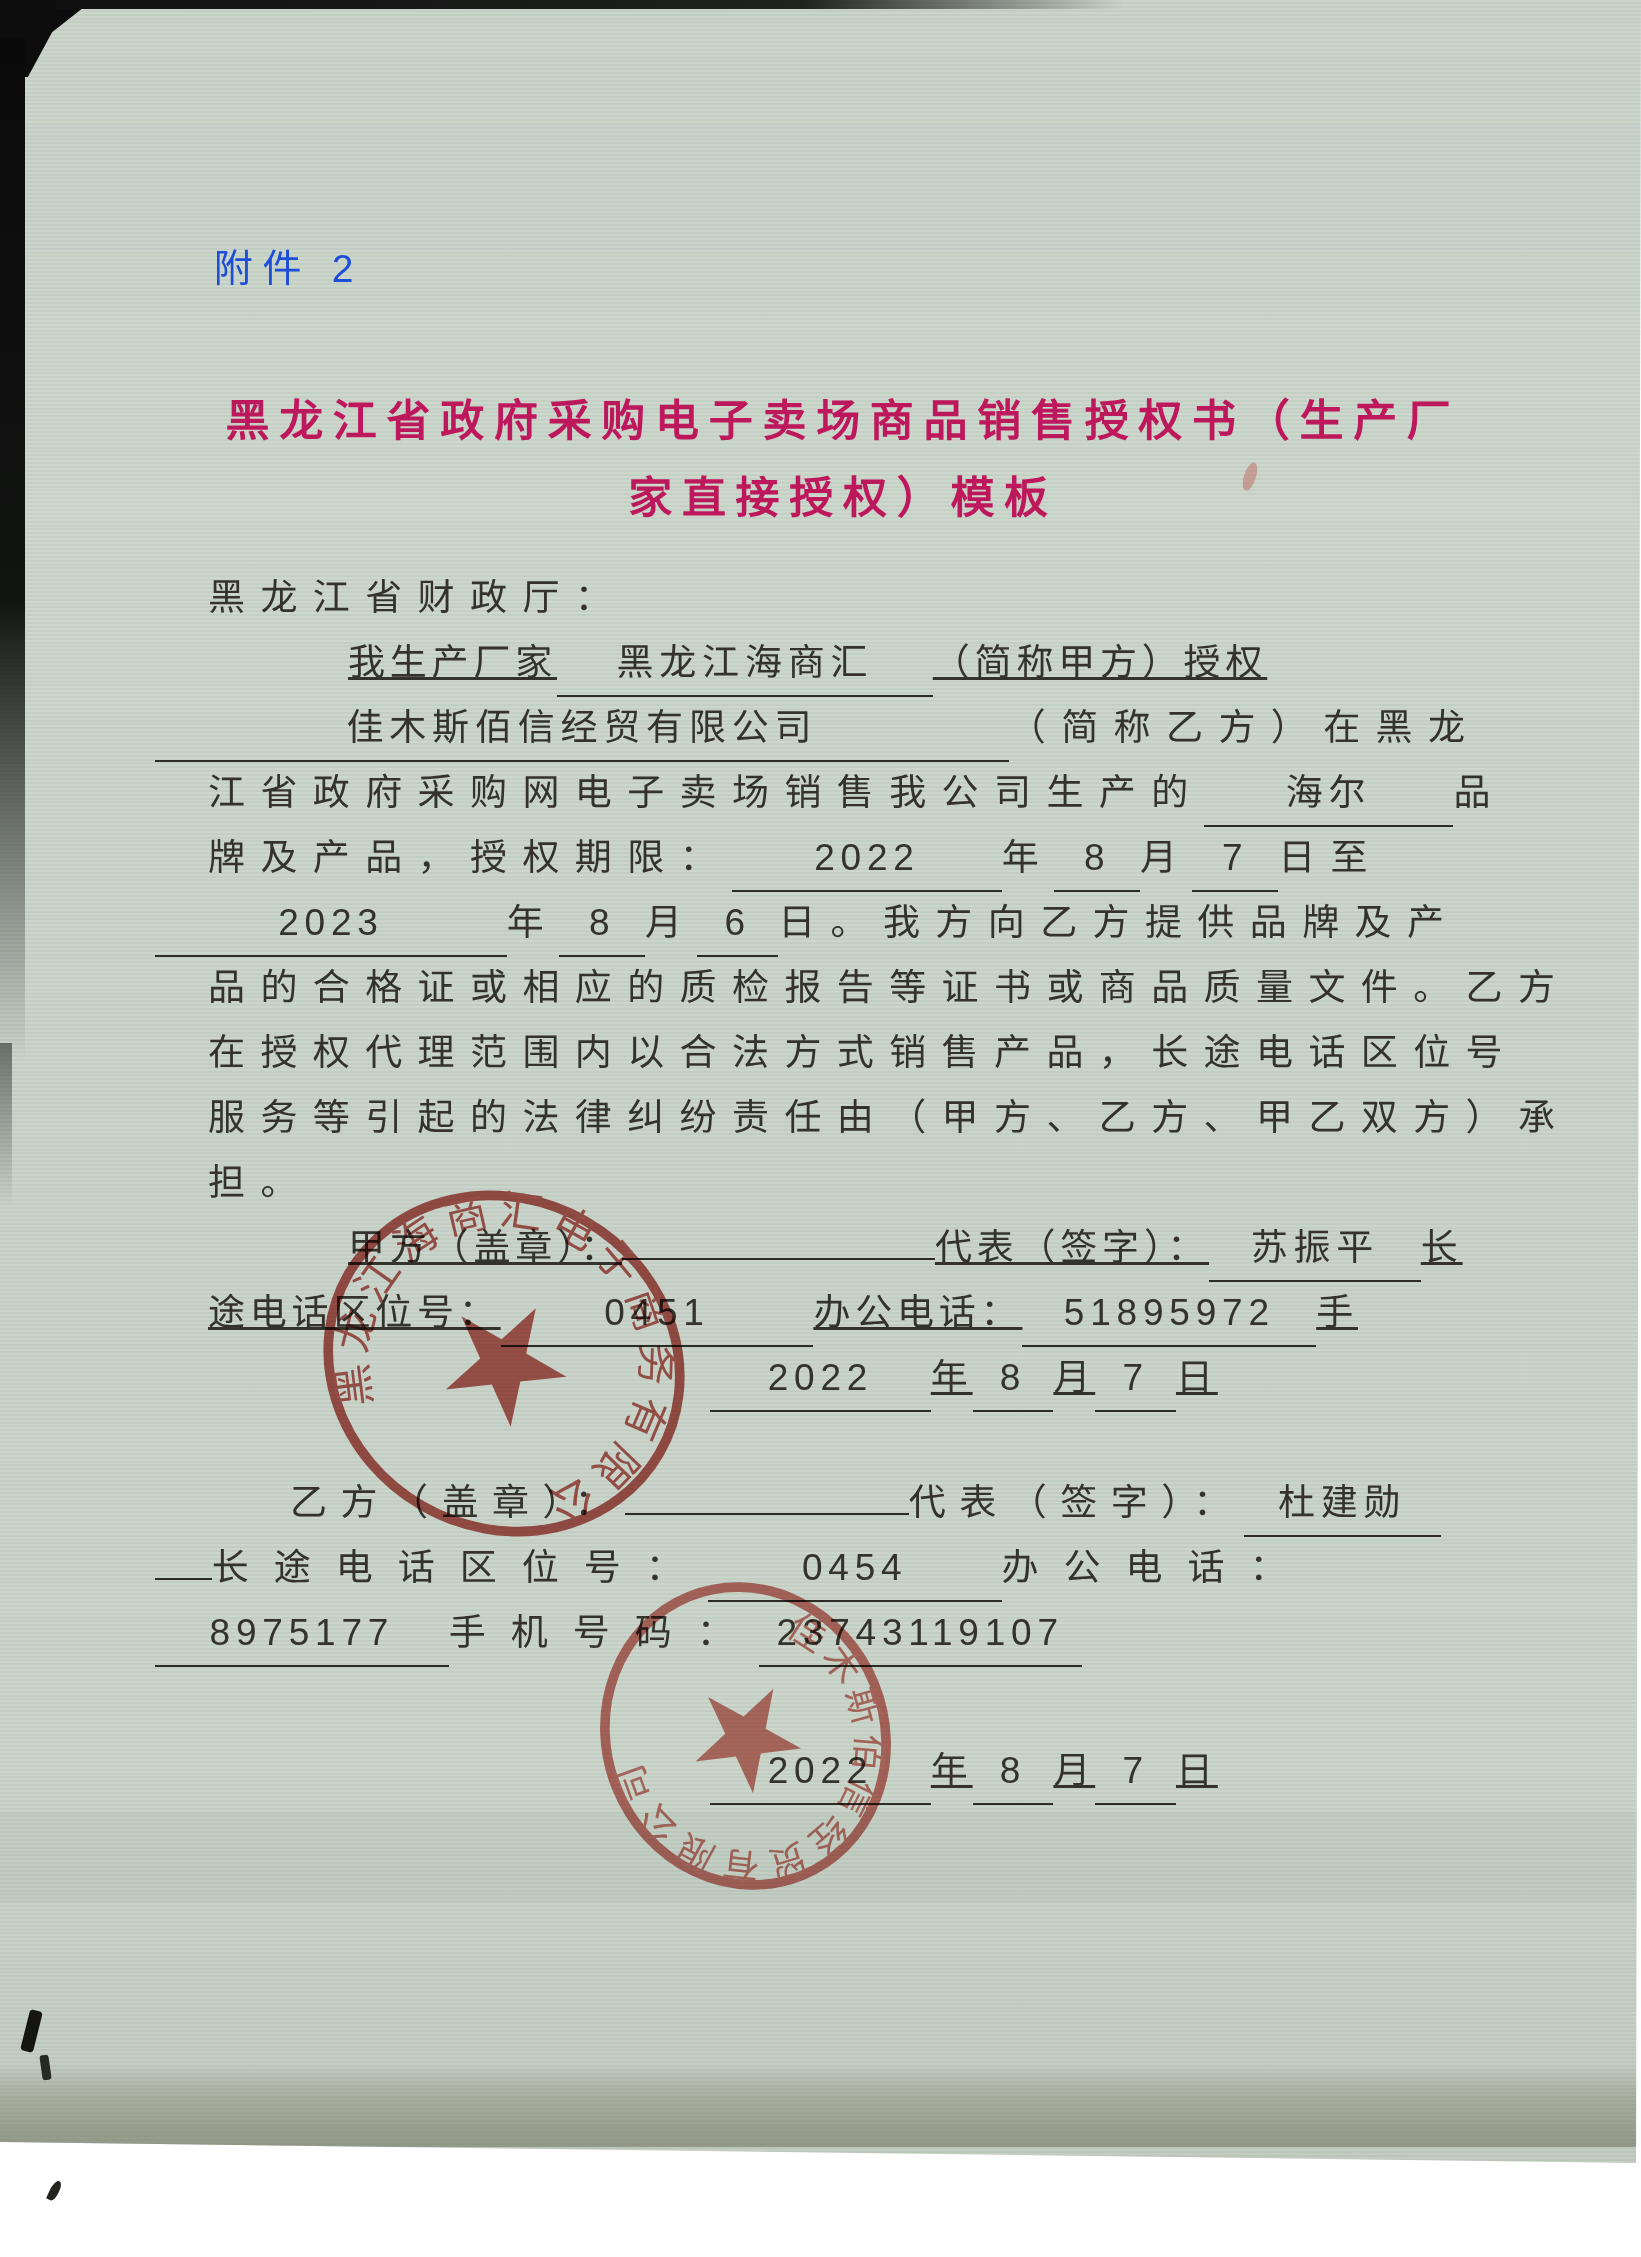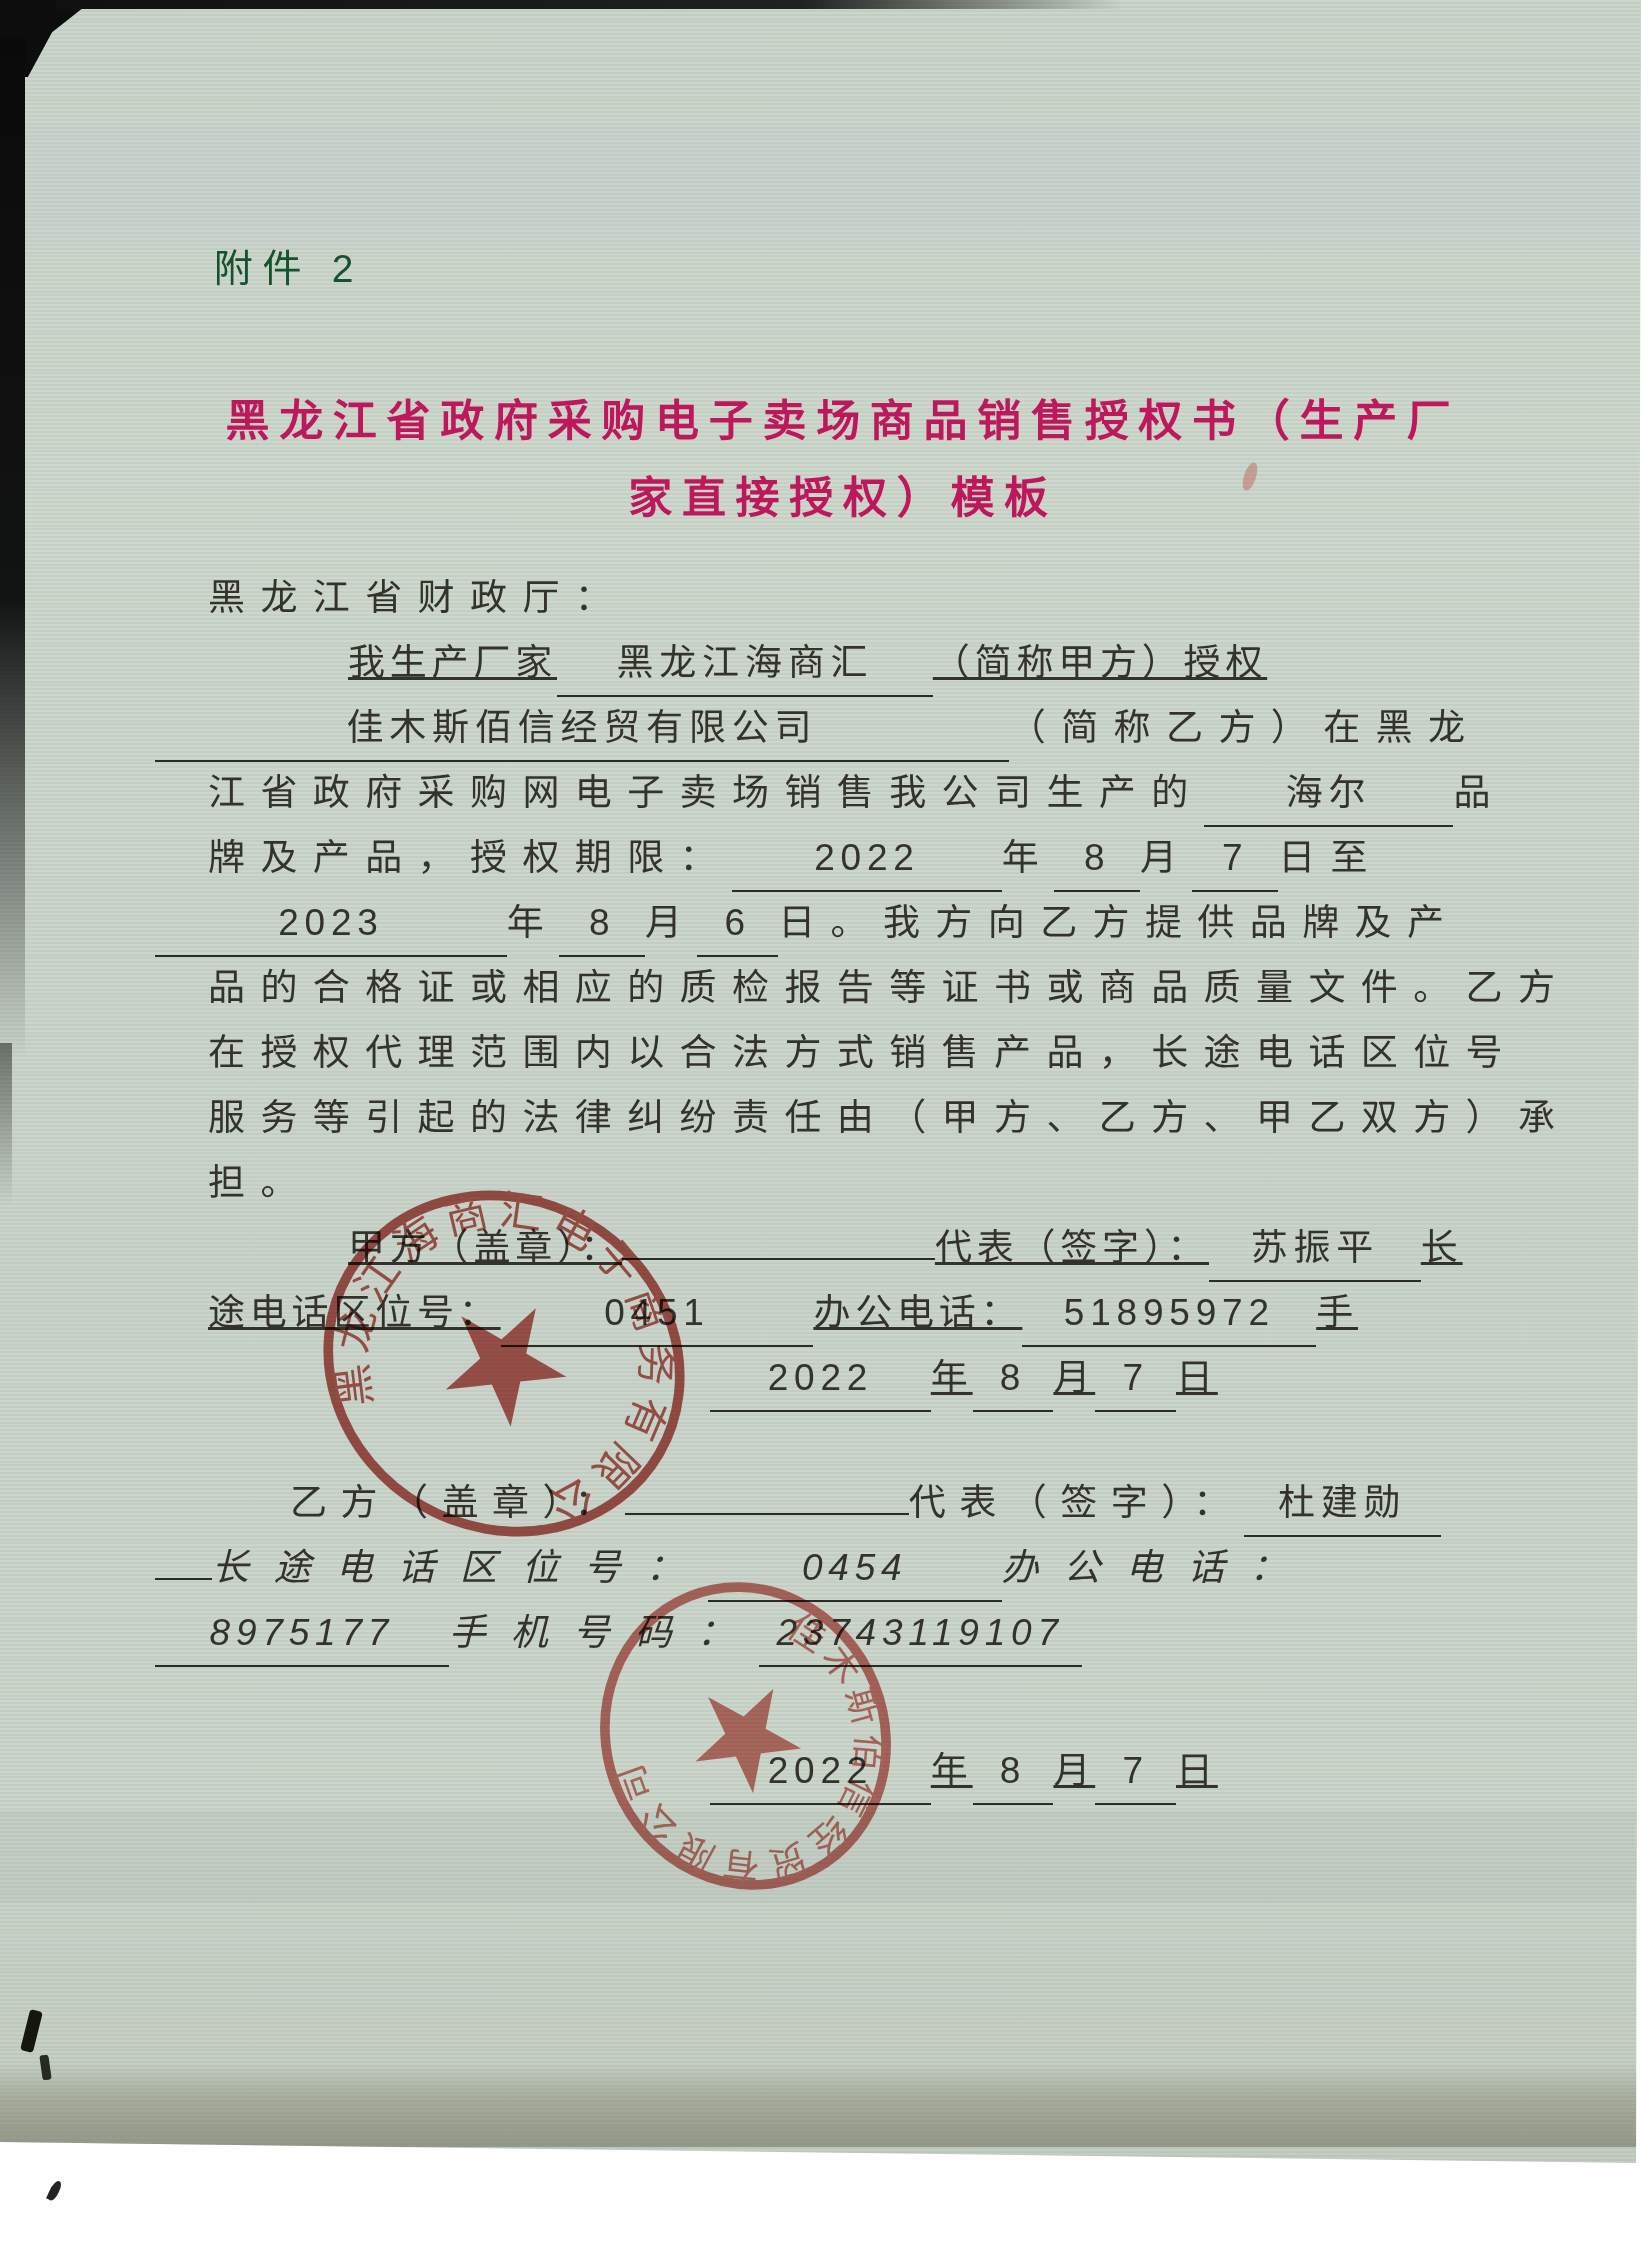--- a/index.html
+++ b/index.html
@@ -40,29 +40,29 @@
     transform:rotate(-8deg);border-radius:2.9px;}
   .tick-mark{position:absolute;left:50px;top:2180px;width:8.7px;height:21px;background:#23231f;
     border-radius:60% 40% 50% 0;transform:rotate(24deg);}
   .red-speck{position:absolute;left:1244px;top:462px;width:11.6px;height:29px;
     background:rgba(186,92,84,0.45);border-radius:50%;transform:rotate(18deg);}
   
   .doc-col{
     position:absolute;left:208px;top:241px;width:1270px;
     color:#33332c;font-size:37px;
   }
-  .attach{font-size:39px;height:56px;line-height:56px;letter-spacing:9.7px;padding-left:5.8px;color:#14532d;}
+  .attach{font-size:39px;height:56px;line-height:56px;letter-spacing:9.7px;padding-left:5.8px;color:#1d4ed8;}
   .gap-title{height:85px;}
   .title{font-size:44px;font-weight:bold;text-align:center;height:77px;line-height:77px;
     letter-spacing:9.7px;color:#be185d;}
   .gap-body{height:29px;}
   .line{height:65px;line-height:65px;white-space:nowrap;letter-spacing:15.4px;}
   .ls-n{letter-spacing:4.8px;text-decoration:underline;}
   .ls-mid{letter-spacing:13.5px;}
-  .ls-wide{letter-spacing:25px;font-style:italic;}
+  .ls-wide{letter-spacing:25px;}
   .ind{padding-left:140px;}
   .ind2{padding-left:82px;}
   .outd{margin-left:-53px;}
   .date{padding-left:502px;}
   .gap1{height:60px;}
   .gap2{height:73px;}
   .blank{
     display:inline-block;text-align:center;min-width:39px;
     border-bottom:2.9px solid #2c2c26;padding:0 1.9px;letter-spacing:5.8px;
   }

